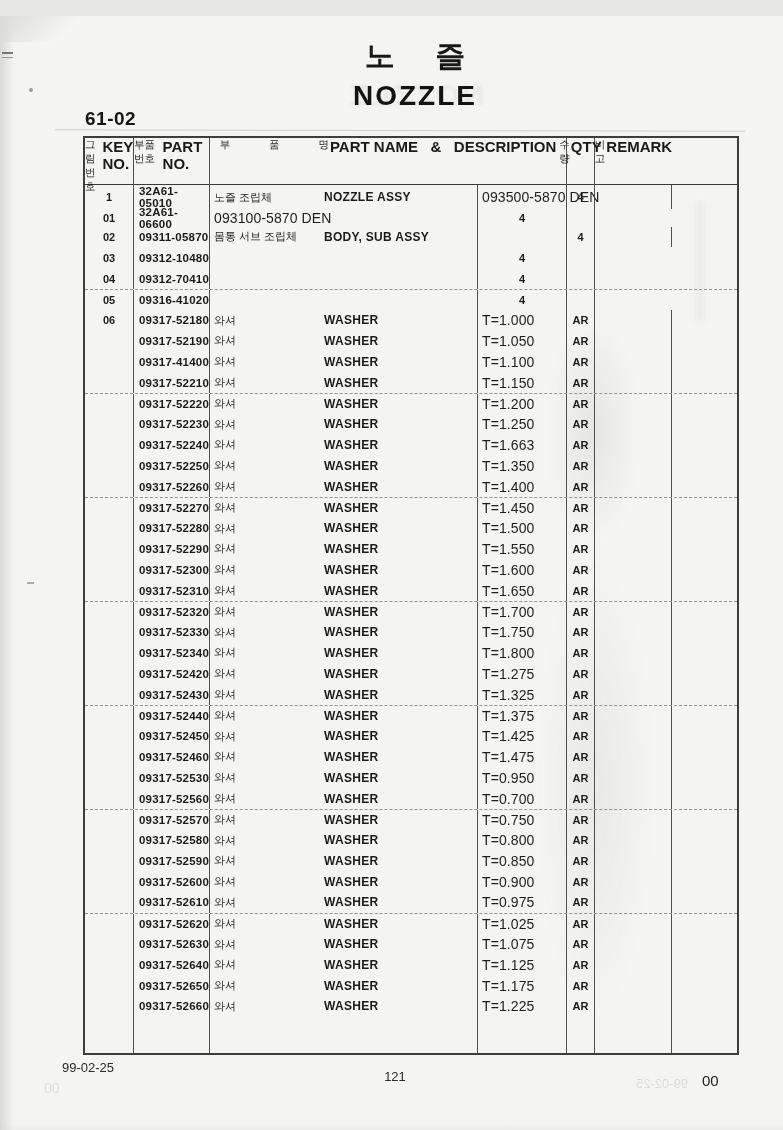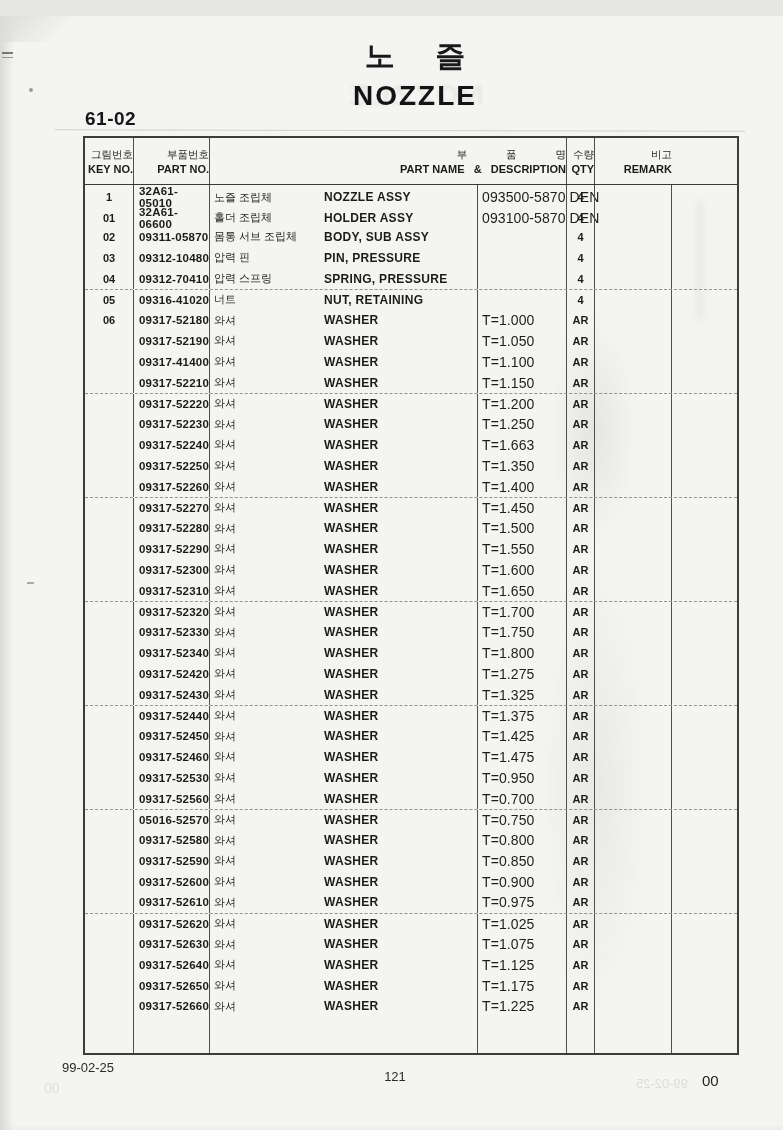--- a/index.html
+++ b/index.html
@@ -24,24 +24,24 @@
   .ghost-title {
     position:absolute; top:62px; left:250px; width:330px; text-align:center;
     font-size:30px; font-weight:700; letter-spacing:3px; color:#55554f;
     opacity:.07; transform:scaleX(-1); filter:blur(1.5px); pointer-events:none;
   }
   .section-code { position:absolute; left:85px; top:92px; font-size:19px; font-weight:700; letter-spacing:.5px; color:#161616; }
 
   
   .parts-table { position:absolute; left:83px; top:120px; width:656px; border:2px solid #3d3d3b; }
   .thead { display:grid; grid-template-columns:49px 76px 357px 28px 77px 65px; height:47px; border-bottom:1px solid #3a3a38; }
-  .th { display:flex; flex-direction:column; justify-content:center; align-items:flex-end; gap:1px; border-right:1px solid #4e4e4c; }
+  .th { display:flex; flex-direction:row; justify-content:center; align-items:flex-start; gap:1px; border-right:1px solid #4e4e4c; }
   .th:last-child { border-right:none; }
   .th .ko { font-size:10.5px; color:#242422; }
-  .th .en { font-size:11px; font-weight:700; color:#1a1a18; }
+  .th .en { font-size:15px; font-weight:700; color:#1a1a18; }
   .th-name .ko { word-spacing:36px; }
   .th-name .en { white-space:pre; }
 
   .trow { display:grid; grid-template-columns:49px 76px 268px 89px 28px 77px 65px; height:20.8px; }
   .trow.group-start { border-top:1px dashed #94948c;text-align:right; }
   .cell { border-right:1px solid #4e4e4c; display:flex; align-items:center; min-width:0; }
   .cell:last-child { border-right:none; }
   .c-key   { justify-content:center; font-size:11px; font-weight:700; color:#1c1c1a; }
   .c-part  { padding-left:5px; font-size:11.5px; font-weight:700; letter-spacing:.2px; color:#1a1a18; }
   .c-name  { position:relative; padding-left:4px; }
@@ -127,72 +127,56 @@
             <span class="en">NOZZLE ASSY</span>
           </div>
           <div class="cell c-desc">093500-5870 DEN</div>
           <div class="cell c-qty">4</div>
           <div class="cell c-appl"></div>
           <div class="cell c-remark"></div>
         </div>
         <div class="trow">
           <div class="cell c-key">01</div>
           <div class="cell c-part">32A61-06600</div>
-          <div class="cell c-name">
-            <span class="ko">홀더 조립체</span>
-            <span class="en">HOLDER ASSY</span>
-          </div>
           <div class="cell c-desc">093100-5870 DEN</div>
           <div class="cell c-qty">4</div>
           <div class="cell c-appl"></div>
           <div class="cell c-remark"></div>
         </div>
         <div class="trow">
           <div class="cell c-key">02</div>
           <div class="cell c-part">09311-05870</div>
           <div class="cell c-name">
             <span class="ko">몸통 서브 조립체</span>
             <span class="en">BODY, SUB ASSY</span>
           </div>
           <div class="cell c-desc"></div>
           <div class="cell c-qty">4</div>
           <div class="cell c-appl"></div>
           <div class="cell c-remark"></div>
         </div>
         <div class="trow">
           <div class="cell c-key">03</div>
           <div class="cell c-part">09312-10480</div>
-          <div class="cell c-name">
-            <span class="ko">압력 핀</span>
-            <span class="en">PIN, PRESSURE</span>
-          </div>
           <div class="cell c-desc"></div>
           <div class="cell c-qty">4</div>
           <div class="cell c-appl"></div>
           <div class="cell c-remark"></div>
         </div>
         <div class="trow">
           <div class="cell c-key">04</div>
           <div class="cell c-part">09312-70410</div>
-          <div class="cell c-name">
-            <span class="ko">압력 스프링</span>
-            <span class="en">SPRING, PRESSURE</span>
-          </div>
           <div class="cell c-desc"></div>
           <div class="cell c-qty">4</div>
           <div class="cell c-appl"></div>
           <div class="cell c-remark"></div>
         </div>
         <div class="trow group-start">
           <div class="cell c-key">05</div>
           <div class="cell c-part">09316-41020</div>
-          <div class="cell c-name">
-            <span class="ko">너트</span>
-            <span class="en">NUT, RETAINING</span>
-          </div>
           <div class="cell c-desc"></div>
           <div class="cell c-qty">4</div>
           <div class="cell c-appl"></div>
           <div class="cell c-remark"></div>
         </div>
         <div class="trow">
           <div class="cell c-key">06</div>
           <div class="cell c-part">09317-52180</div>
           <div class="cell c-name">
             <span class="ko">와셔</span>
@@ -474,21 +458,21 @@
             <span class="ko">와셔</span>
             <span class="en">WASHER</span>
           </div>
           <div class="cell c-desc">T=0.700</div>
           <div class="cell c-qty">AR</div>
           <div class="cell c-appl"></div>
           <div class="cell c-remark"></div>
         </div>
         <div class="trow group-start">
           <div class="cell c-key"></div>
-          <div class="cell c-part">05016-52570</div>
+          <div class="cell c-part">09317-52570</div>
           <div class="cell c-name">
             <span class="ko">와셔</span>
             <span class="en">WASHER</span>
           </div>
           <div class="cell c-desc">T=0.750</div>
           <div class="cell c-qty">AR</div>
           <div class="cell c-appl"></div>
           <div class="cell c-remark"></div>
         </div>
         <div class="trow">

